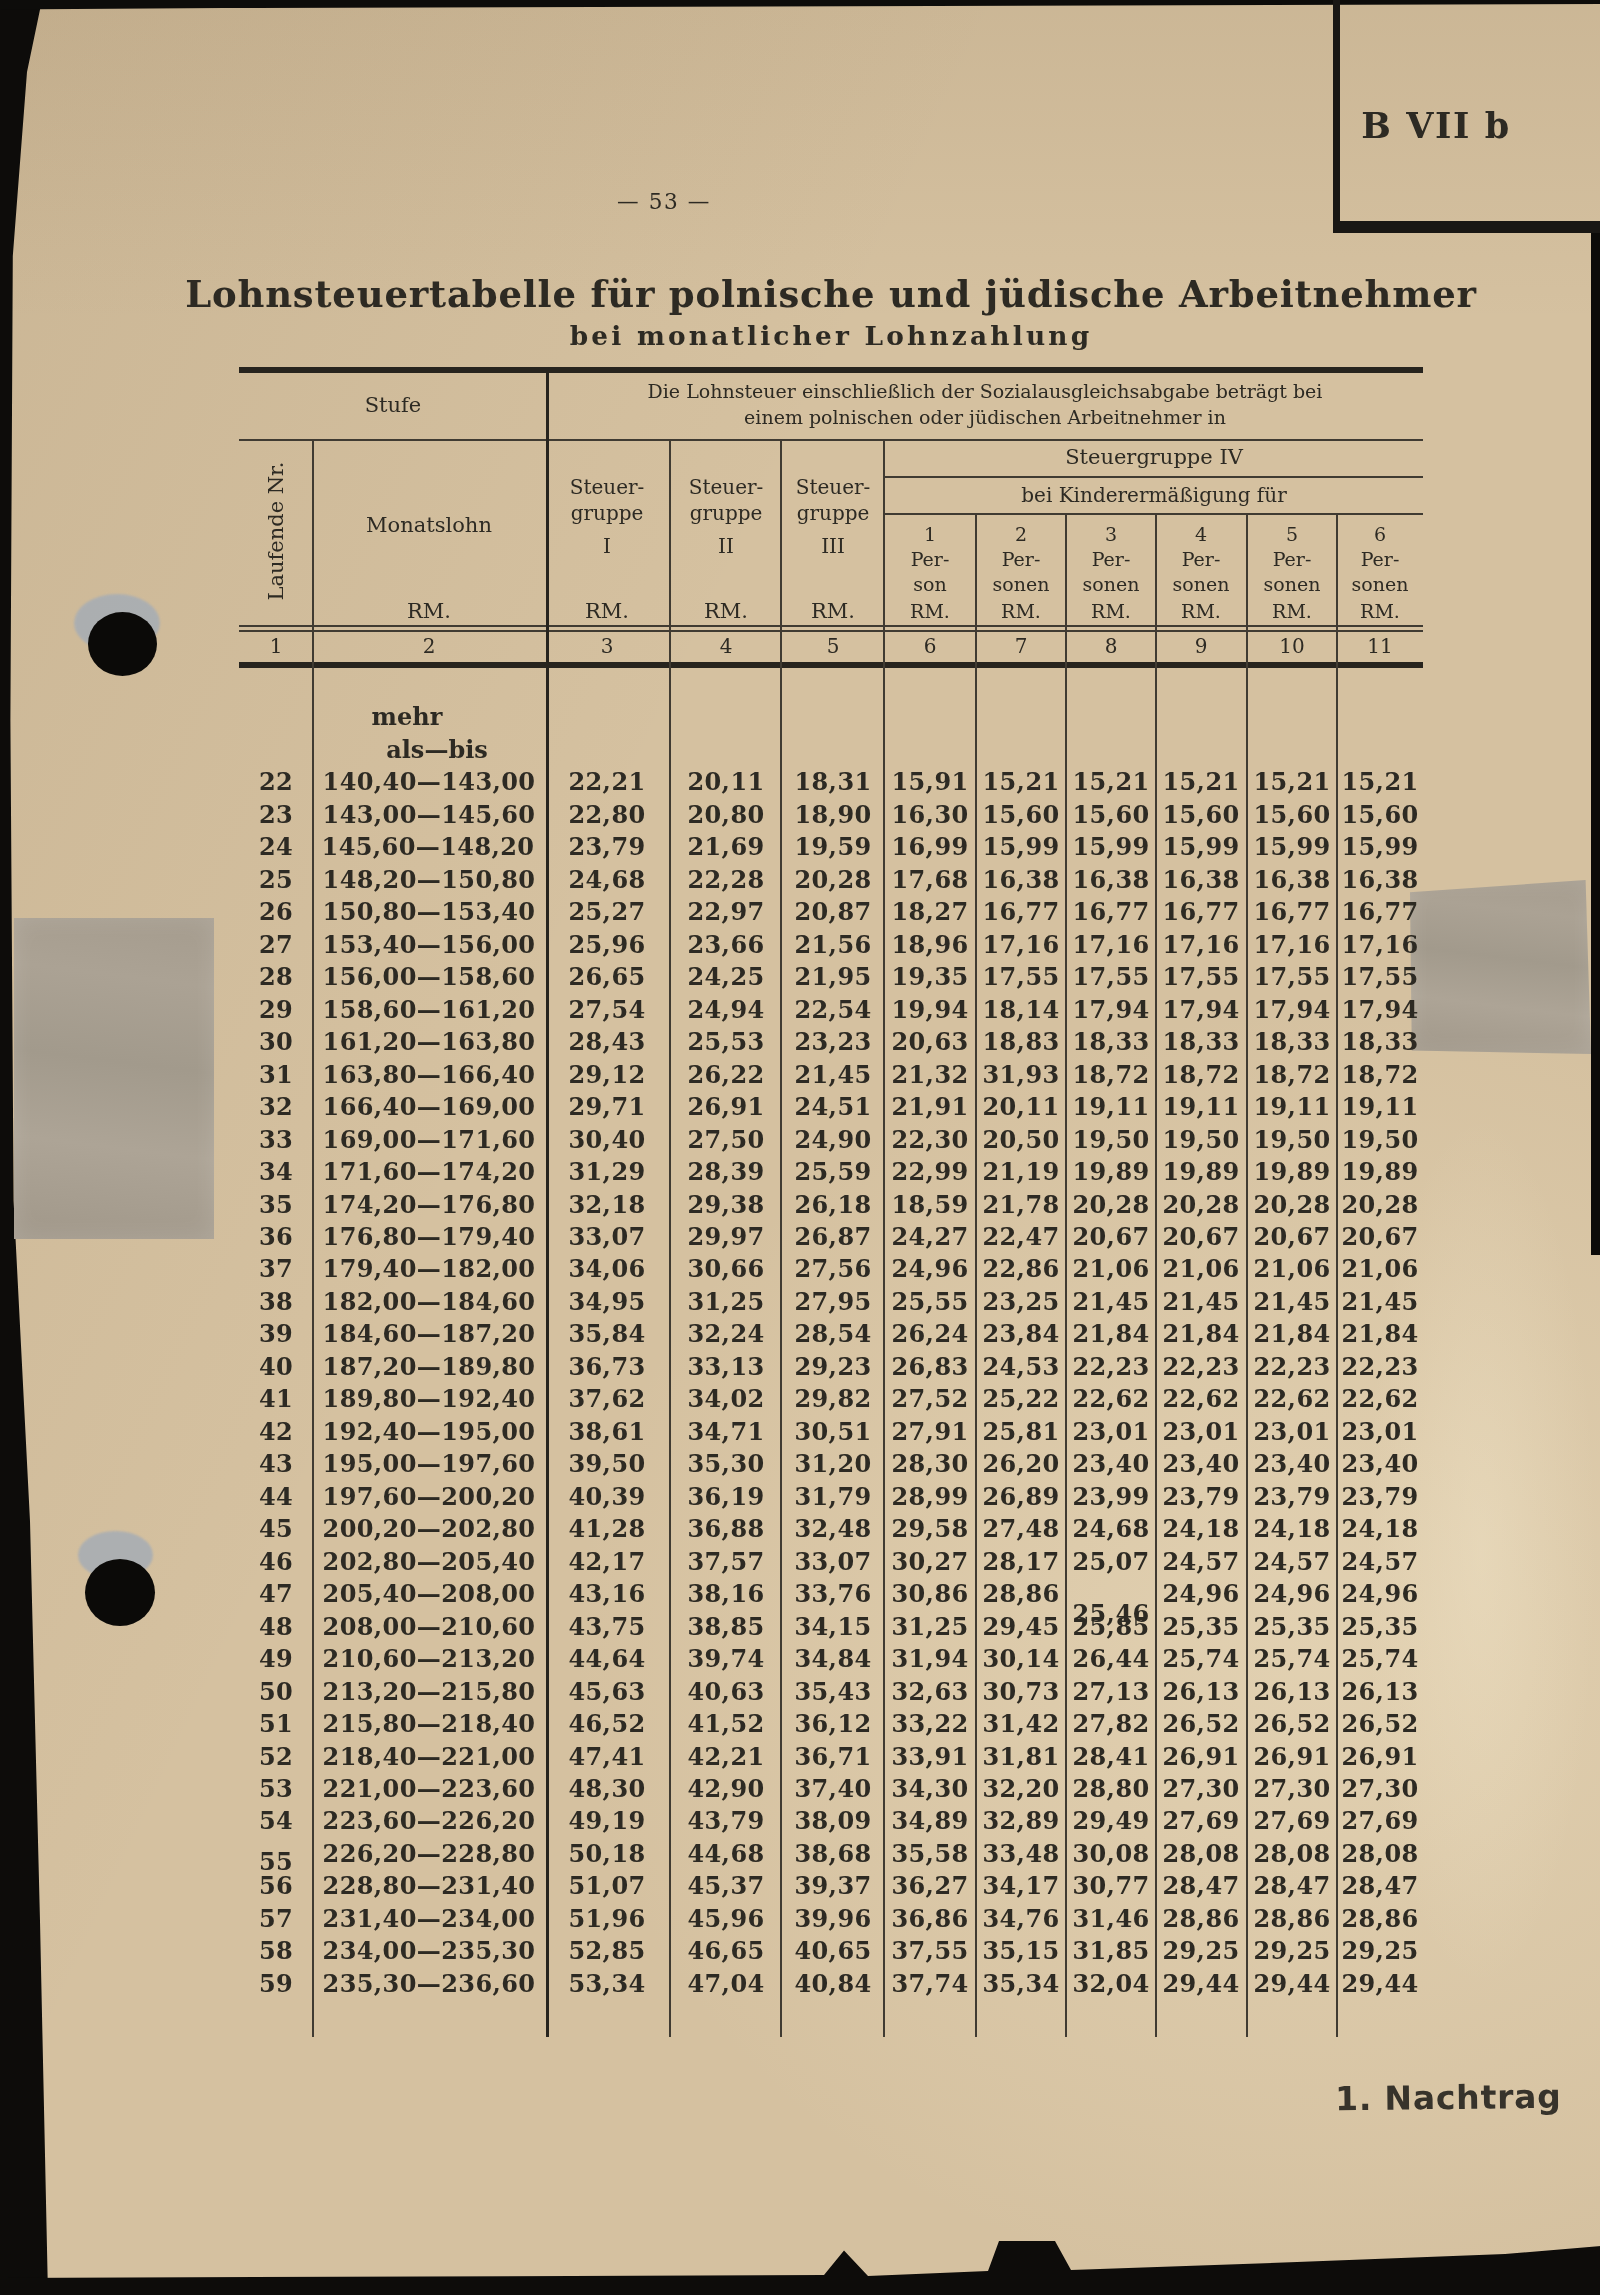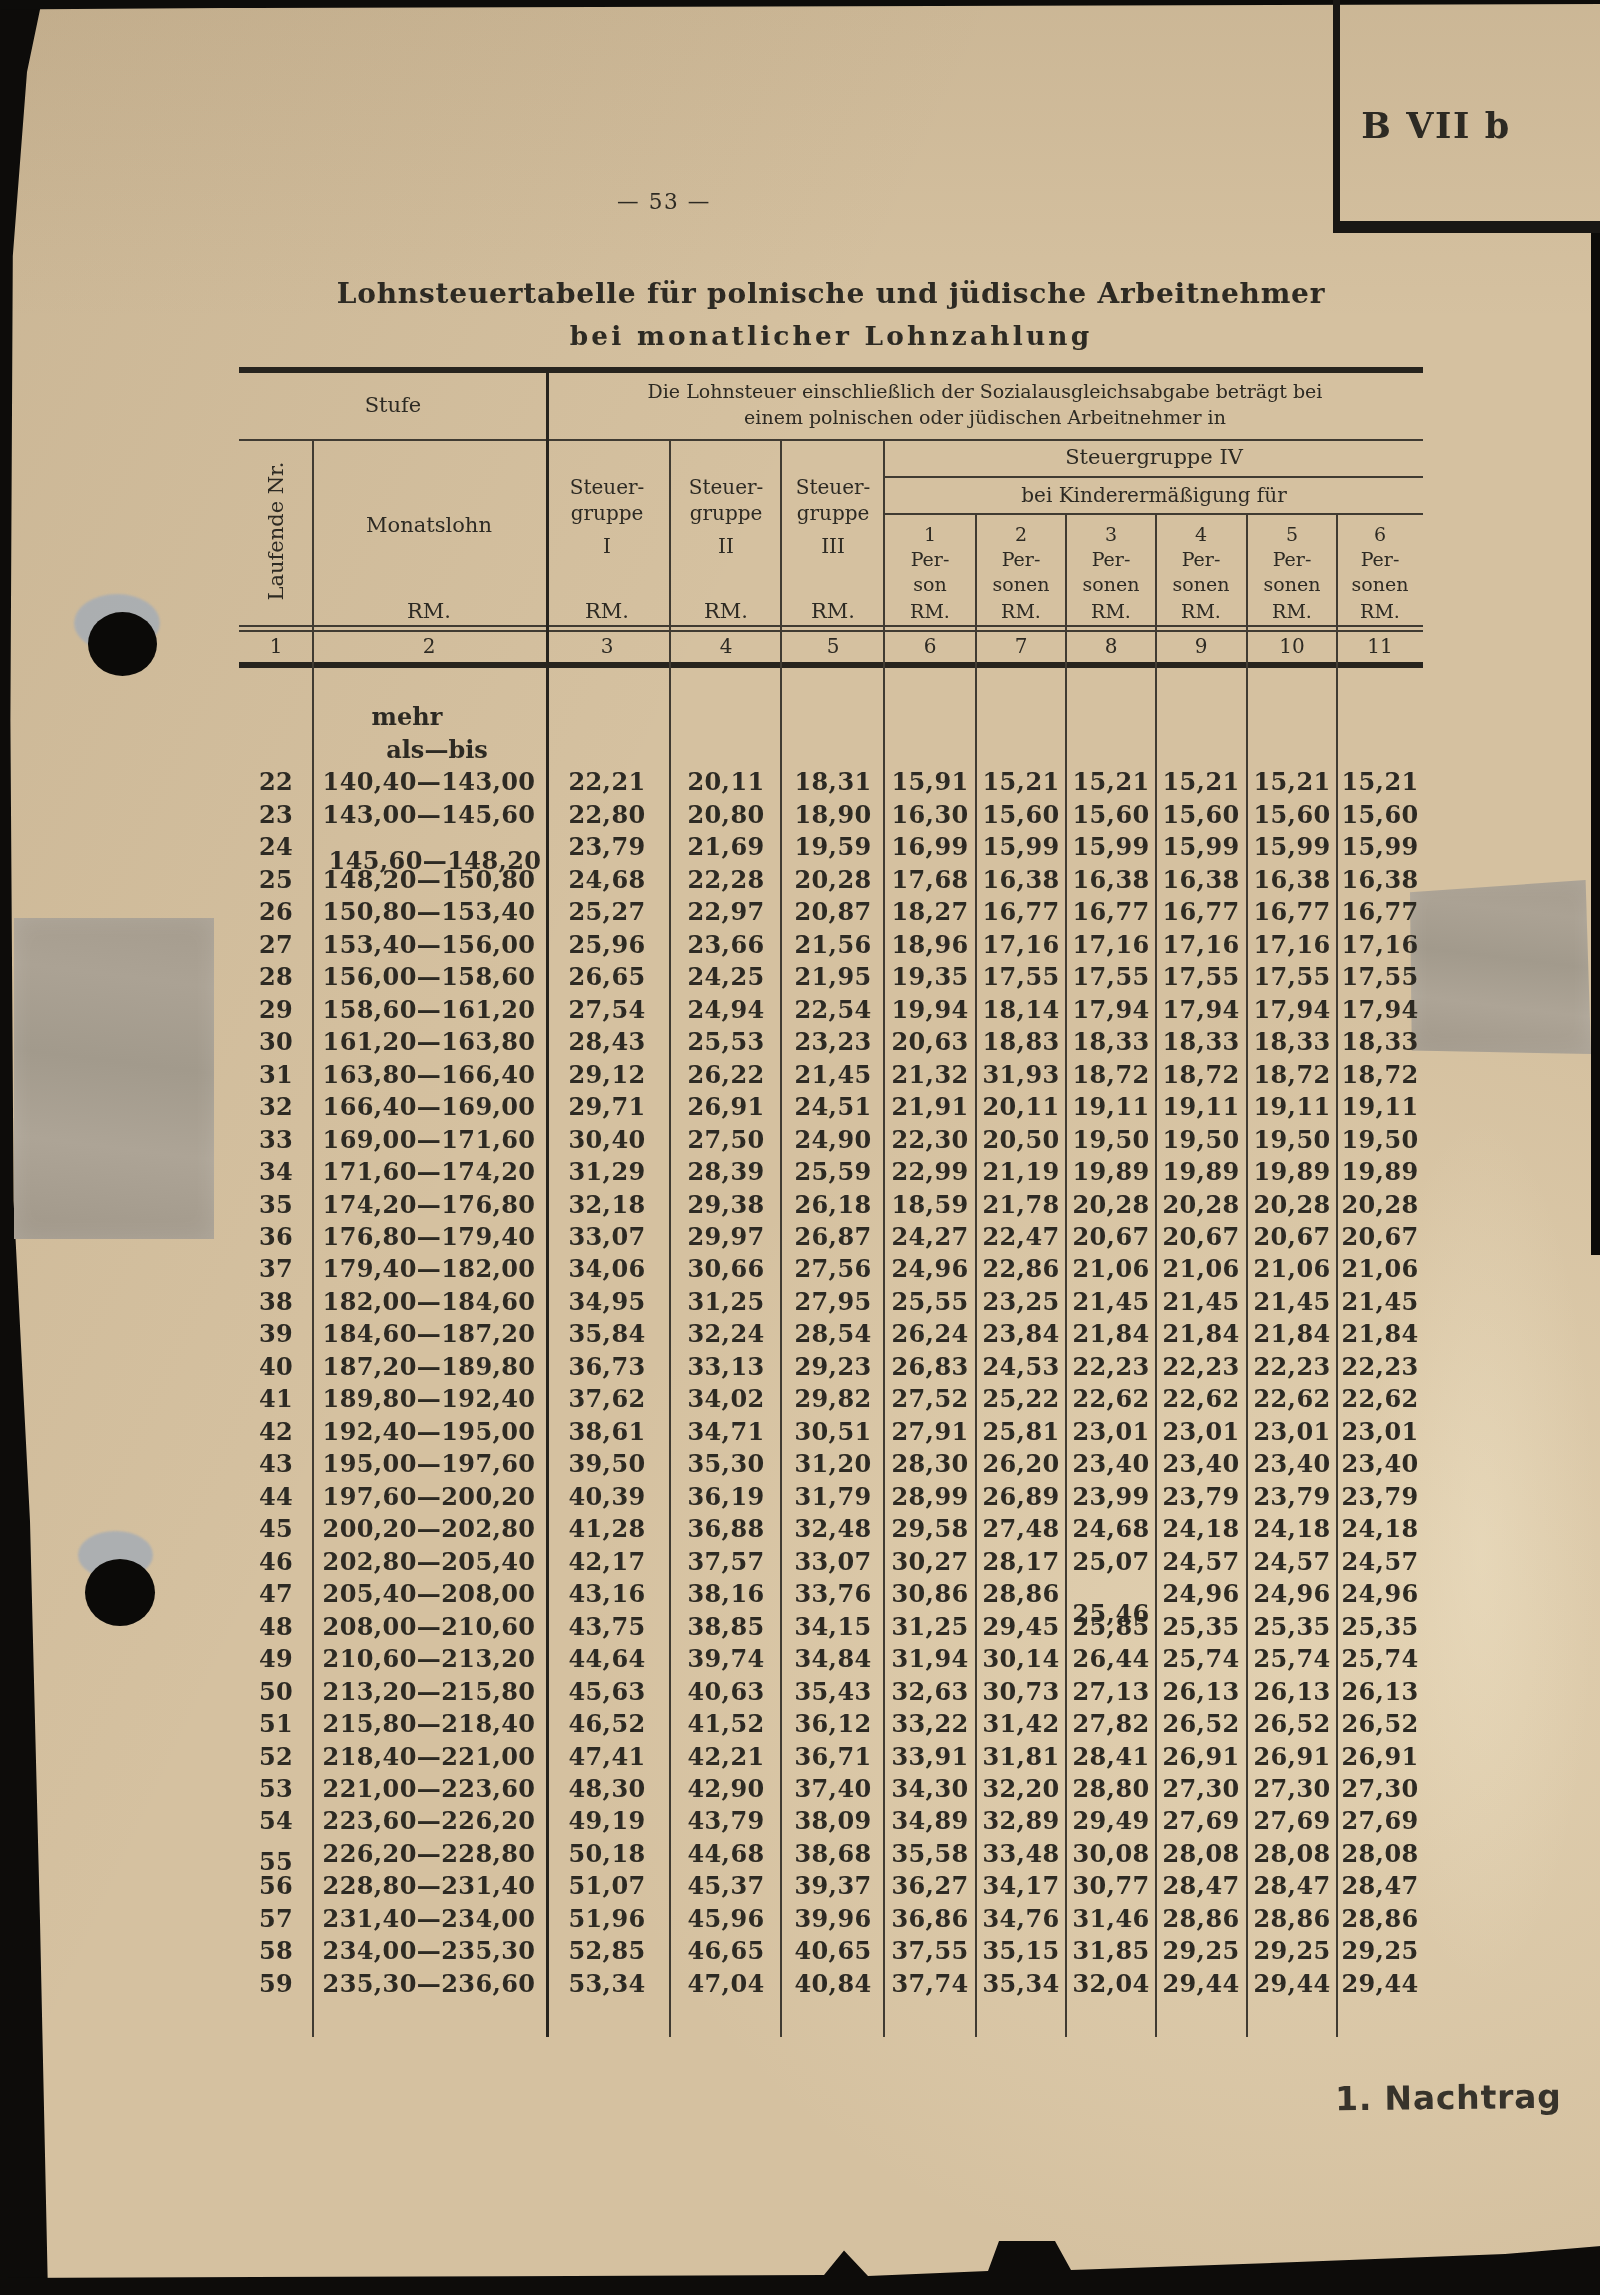--- a/index.html
+++ b/index.html
@@ -33,21 +33,21 @@
   .punch{background:#0b0a08;border-radius:50%;}
   .light-patch{background:radial-gradient(closest-side,rgba(242,230,202,0.40),rgba(242,230,202,0) 85%);}
   
   .box-line{background:#191714;}
   
   .hline,.vline{position:absolute;background:#403b32;}
   .thick{background:#27241e;}
   
   .pageno{font-size:21.6px;letter-spacing:1.6px;}
   .corner{font-size:35px;font-weight:bold;letter-spacing:1.6px;}
-  .title1{font-size:28px;font-weight:bold;letter-spacing:0.8px;}
+  .title1{font-size:37px;font-weight:bold;letter-spacing:0.8px;}
   .title2{font-size:26.4px;font-weight:bold;letter-spacing:3.2px;}
   .h25{font-size:20px;}
   .h24{font-size:19px;}
   .h26{font-size:21px;}
   .colnum{font-size:20px;}
   .vert{transform:translate(-50%,-50%) rotate(-90deg);}
   .cell{font-size:24px;font-weight:bold;letter-spacing:0.4px;}
   .rangelbl{font-size:24px;font-weight:bold;}
   .stamp{font-family:"DejaVu Sans","Liberation Sans",sans-serif;font-weight:bold;
     font-size:33px;color:#37332b;letter-spacing:0.8px;transform:rotate(-0.6deg);}
@@ -175,21 +175,21 @@
     <div class="c cell" style="left: 368px; top: 448px;">22,80</div>
     <div class="c cell" style="left: 487px; top: 448px;">20,80</div>
     <div class="c cell" style="left: 594px; top: 448px;">18,90</div>
     <div class="c cell" style="left: 691px; top: 448px;">16,30</div>
     <div class="c cell" style="left: 782px; top: 448px;">15,60</div>
     <div class="c cell" style="left: 872px; top: 448px;">15,60</div>
     <div class="c cell" style="left: 962px; top: 448px;">15,60</div>
     <div class="c cell" style="left: 1053px; top: 448px;">15,60</div>
     <div class="c cell" style="left: 1141px; top: 448px;">15,60</div>
     <div class="c cell" style="left: 37px; top: 480px;">24</div>
-    <div class="c cell" style="left: 196px; top: 480px; margin-top: 14px;">145,60—148,20</div>
+    <div class="c cell" style="left: 189px; top: 480px;">145,60—148,20</div>
     <div class="c cell" style="left: 368px; top: 480px;">23,79</div>
     <div class="c cell" style="left: 487px; top: 480px;">21,69</div>
     <div class="c cell" style="left: 594px; top: 480px;">19,59</div>
     <div class="c cell" style="left: 691px; top: 480px;">16,99</div>
     <div class="c cell" style="left: 782px; top: 480px;">15,99</div>
     <div class="c cell" style="left: 872px; top: 480px;">15,99</div>
     <div class="c cell" style="left: 962px; top: 480px;">15,99</div>
     <div class="c cell" style="left: 1053px; top: 480px;">15,99</div>
     <div class="c cell" style="left: 1141px; top: 480px;">15,99</div>
     <div class="c cell" style="left: 37px; top: 513px;">25</div>

